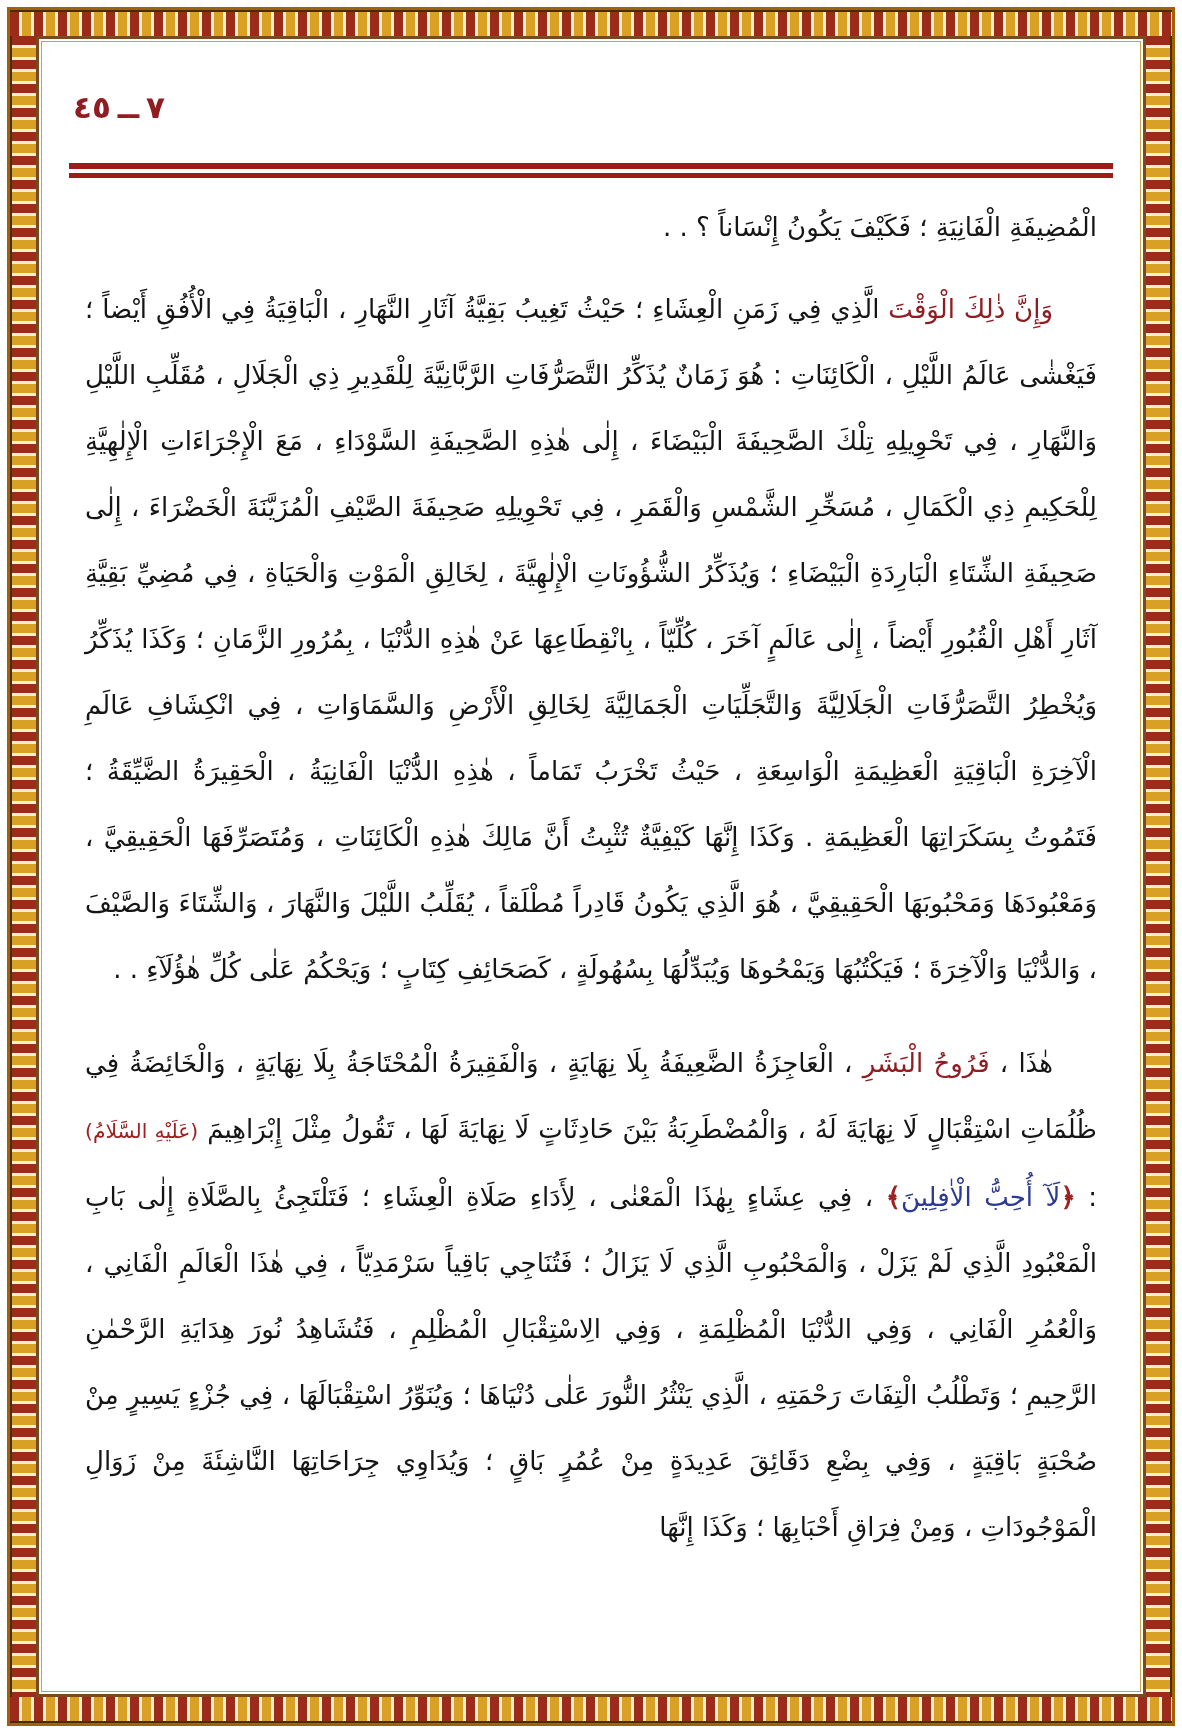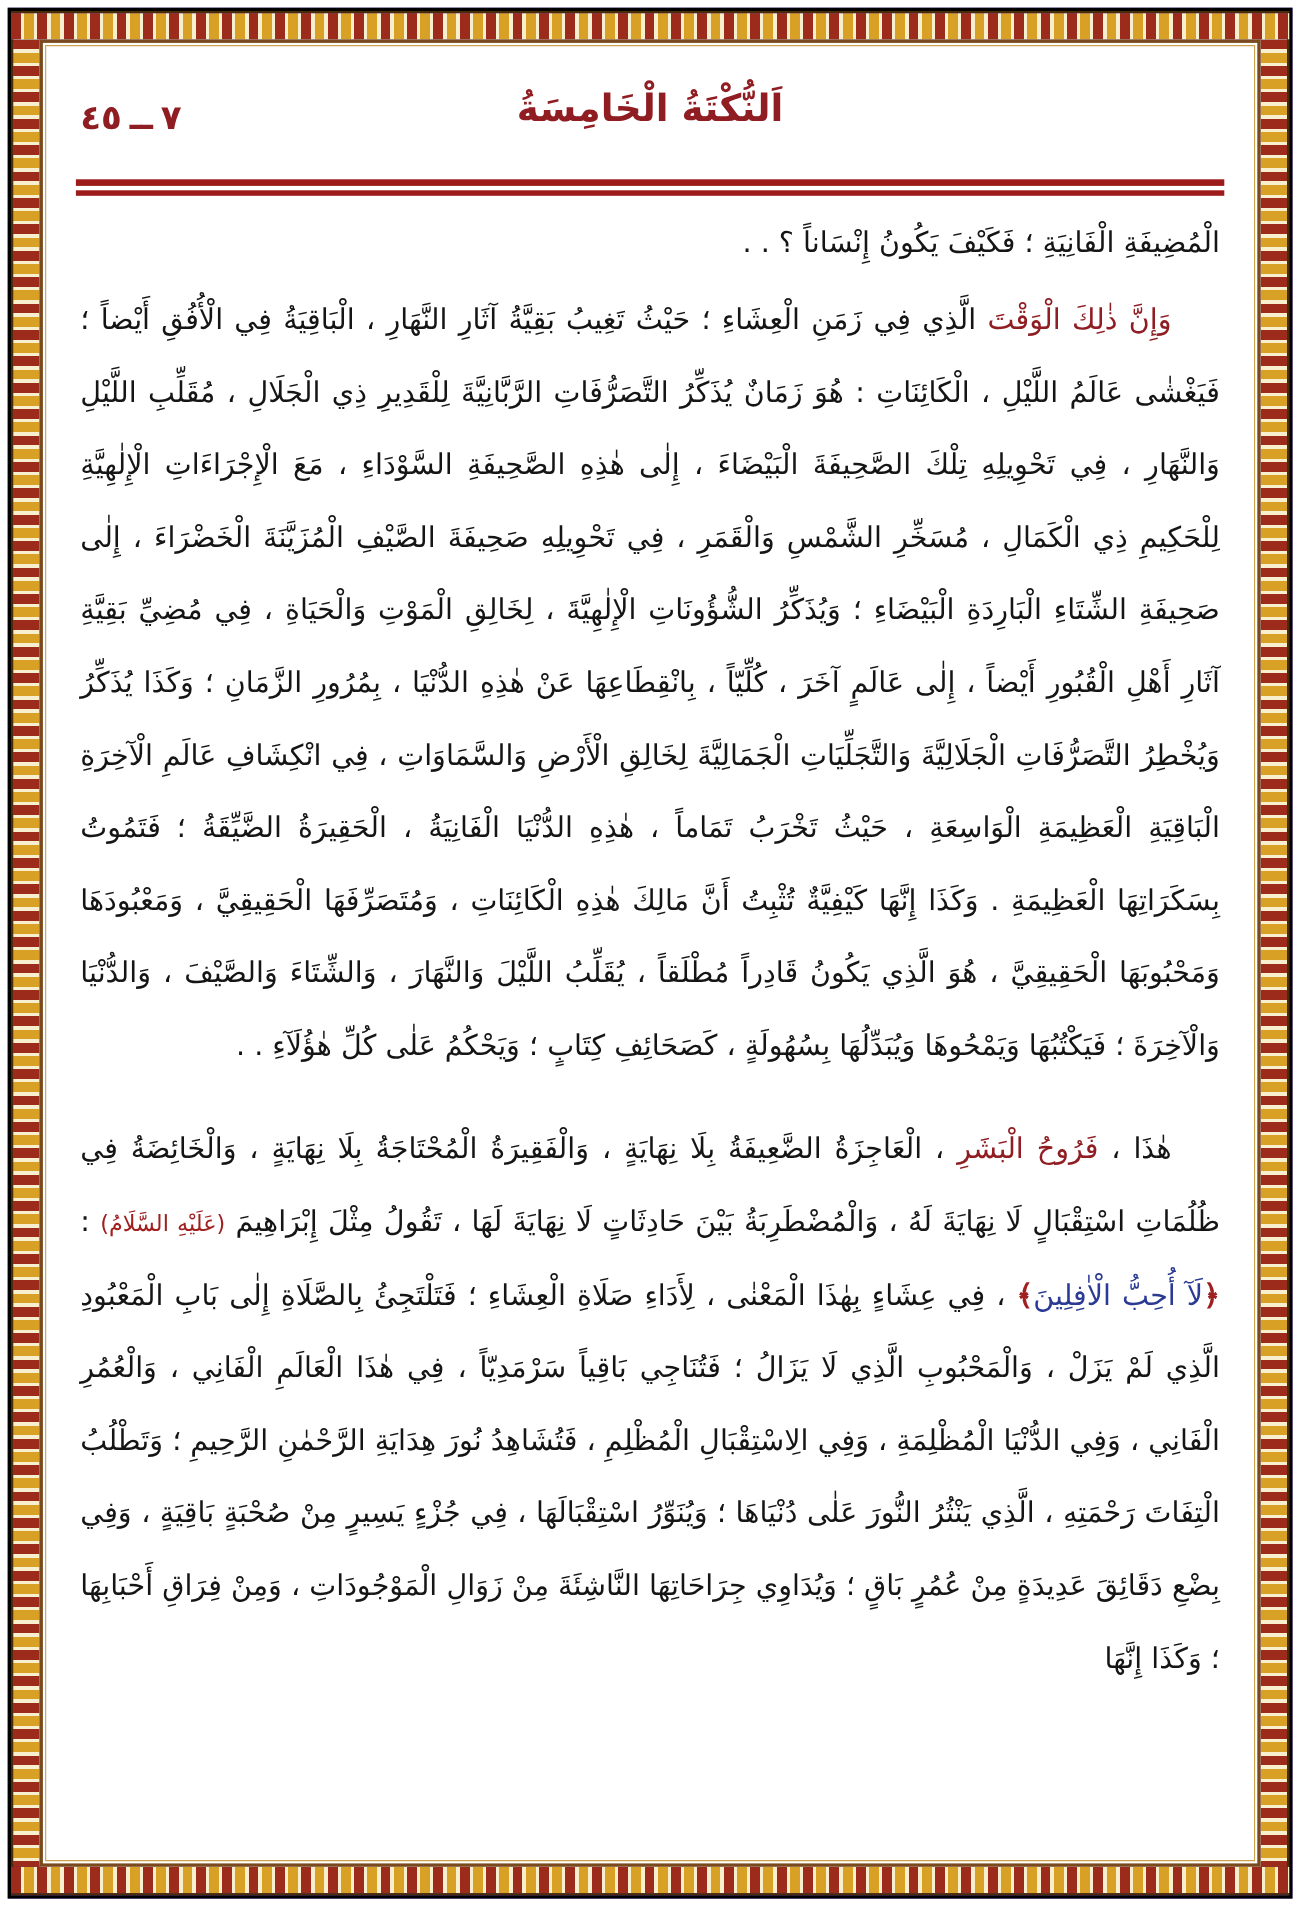--- a/index.html
+++ b/index.html
@@ -3,23 +3,23 @@
 <meta charset="utf-8">
 <style>
   html,body{margin:0;padding:0;}
   body{
     width:1182px;height:1733px;background:#ffffff;position:relative;
     font-family:"DejaVu Sans",sans-serif;overflow:hidden;
   }
   
   .frame-outer{
     position:absolute;inset:7px;
-    border:3px solid #000000;
+    border:3px solid #a16207;
     box-shadow:0 0 0 1px #c9a24b inset;
-    background:#8b5cf6;
+    background:#fde047;
   }
   .band{position:absolute;}
   .band-h{left:0;right:0;height:24px;
     background:repeating-linear-gradient(90deg,
       #9c2b1c 0 9px,#f8efcf 9px 12px,#d8a126 12px 21px,#f8efcf 21px 24px);
     border-top:2px solid #4a2c0a;border-bottom:2px solid #4a2c0a;}
   .band-top{top:0;}
   .band-bottom{bottom:0;}
   .band-v{top:26px;bottom:26px;width:24px;
     background:repeating-linear-gradient(180deg,
@@ -50,21 +50,21 @@
   .rule{margin-top:10px;}
   .rule-line{background:#9e1b1b;}
   .rule-thick{height:6px;}
   .rule-thin{height:5px;margin-top:4px;}
   
   .body{
     direction:rtl;text-align:justify;
     color:#151515;font-size:26px;line-height:66px;
     margin-top:10px;
   }
-  .body p{margin:4px;}
+  .body p{margin:16px;}
   .body p.indent{text-indent:44px;}
   .body p.spaced{margin-top:28px;}
   .run-lead{color:#8f1d22;font-weight:normal;}
   .run-bracket{color:#a02020;font-weight:bold;}
   .run-quran{color:#2b3a92;font-weight:normal;}
   .run-honorific{color:#a02020;font-size:0.78em;font-weight:normal;}
 </style>
 </head>
 <body>
 
@@ -75,21 +75,20 @@
   <div class="band band-v band-right"></div>
 
   <div class="inner">
 
     <div class="header">
       <div class="page-num">
         <span>٤٥</span>
         <span>ــ</span>
         <span>٧</span>
       </div>
-      <div class="title">اَلنُّكْتَةُ الْخَامِسَةُ</div>
     </div>
 
     <div class="rule">
       <div class="rule-line rule-thick"></div>
       <div class="rule-line rule-thin"></div>
     </div>
 
     <div class="body">
       <p><span class="run run-text">الْمُضِيفَةِ الْفَانِيَةِ ؛ فَكَيْفَ يَكُونُ إِنْسَاناً ؟ . .</span></p>
       <p class="indent"><span class="run run-lead">وَإِنَّ ذٰلِكَ الْوَقْتَ</span><span class="run run-text"> الَّذِي فِي زَمَنِ الْعِشَاءِ ؛ حَيْثُ تَغِيبُ بَقِيَّةُ آثَارِ النَّهَارِ ، الْبَاقِيَةُ فِي الْأُفُقِ أَيْضاً ؛ فَيَغْشٰى عَالَمُ اللَّيْلِ ، الْكَائِنَاتِ : هُوَ زَمَانٌ يُذَكِّرُ التَّصَرُّفَاتِ الرَّبَّانِيَّةَ لِلْقَدِيرِ ذِي الْجَلَالِ ، مُقَلِّبِ اللَّيْلِ وَالنَّهَارِ ، فِي تَحْوِيلِهِ تِلْكَ الصَّحِيفَةَ الْبَيْضَاءَ ، إِلٰى هٰذِهِ الصَّحِيفَةِ السَّوْدَاءِ ، مَعَ الْإِجْرَاءَاتِ الْإِلٰهِيَّةِ لِلْحَكِيمِ ذِي الْكَمَالِ ، مُسَخِّرِ الشَّمْسِ وَالْقَمَرِ ، فِي تَحْوِيلِهِ صَحِيفَةَ الصَّيْفِ الْمُزَيَّنَةَ الْخَضْرَاءَ ، إِلٰى صَحِيفَةِ الشِّتَاءِ الْبَارِدَةِ الْبَيْضَاءِ ؛ وَيُذَكِّرُ الشُّؤُونَاتِ الْإِلٰهِيَّةَ ، لِخَالِقِ الْمَوْتِ وَالْحَيَاةِ ، فِي مُضِيِّ بَقِيَّةِ آثَارِ أَهْلِ الْقُبُورِ أَيْضاً ، إِلٰى عَالَمٍ آخَرَ ، كُلِّيّاً ، بِانْقِطَاعِهَا عَنْ هٰذِهِ الدُّنْيَا ، بِمُرُورِ الزَّمَانِ ؛ وَكَذَا يُذَكِّرُ وَيُخْطِرُ التَّصَرُّفَاتِ الْجَلَالِيَّةَ وَالتَّجَلِّيَاتِ الْجَمَالِيَّةَ لِخَالِقِ الْأَرْضِ وَالسَّمَاوَاتِ ، فِي انْكِشَافِ عَالَمِ الْآخِرَةِ الْبَاقِيَةِ الْعَظِيمَةِ الْوَاسِعَةِ ، حَيْثُ تَخْرَبُ تَمَاماً ، هٰذِهِ الدُّنْيَا الْفَانِيَةُ ، الْحَقِيرَةُ الضَّيِّقَةُ ؛ فَتَمُوتُ بِسَكَرَاتِهَا الْعَظِيمَةِ . وَكَذَا إِنَّهَا كَيْفِيَّةٌ تُثْبِتُ أَنَّ مَالِكَ هٰذِهِ الْكَائِنَاتِ ، وَمُتَصَرِّفَهَا الْحَقِيقِيَّ ، وَمَعْبُودَهَا وَمَحْبُوبَهَا الْحَقِيقِيَّ ، هُوَ الَّذِي يَكُونُ قَادِراً مُطْلَقاً ، يُقَلِّبُ اللَّيْلَ وَالنَّهَارَ ، وَالشِّتَاءَ وَالصَّيْفَ ، وَالدُّنْيَا وَالْآخِرَةَ ؛ فَيَكْتُبُهَا وَيَمْحُوهَا وَيُبَدِّلُهَا بِسُهُولَةٍ ، كَصَحَائِفِ كِتَابٍ ؛ وَيَحْكُمُ عَلٰى كُلِّ هٰؤُلَآءِ . .</span></p>

